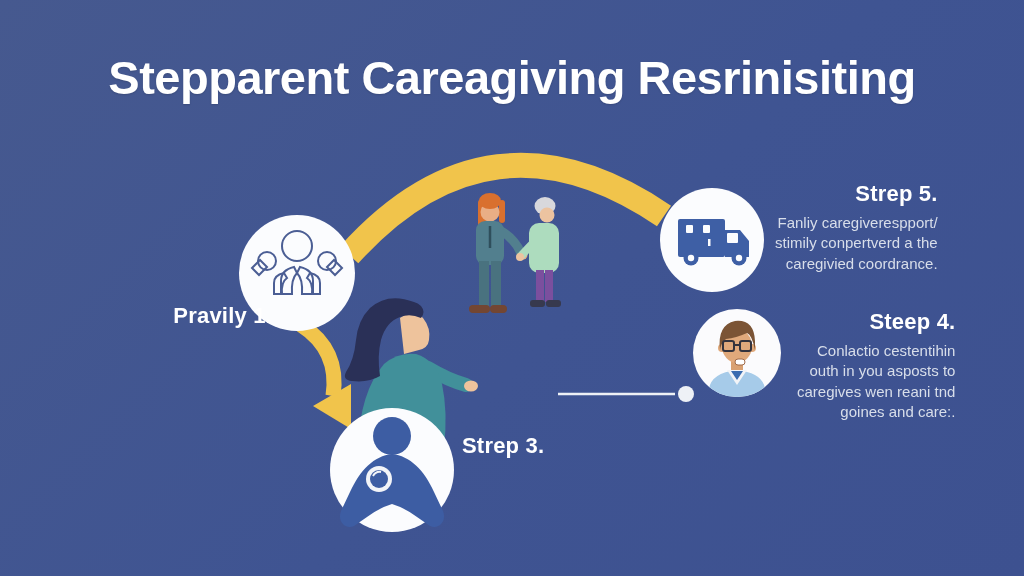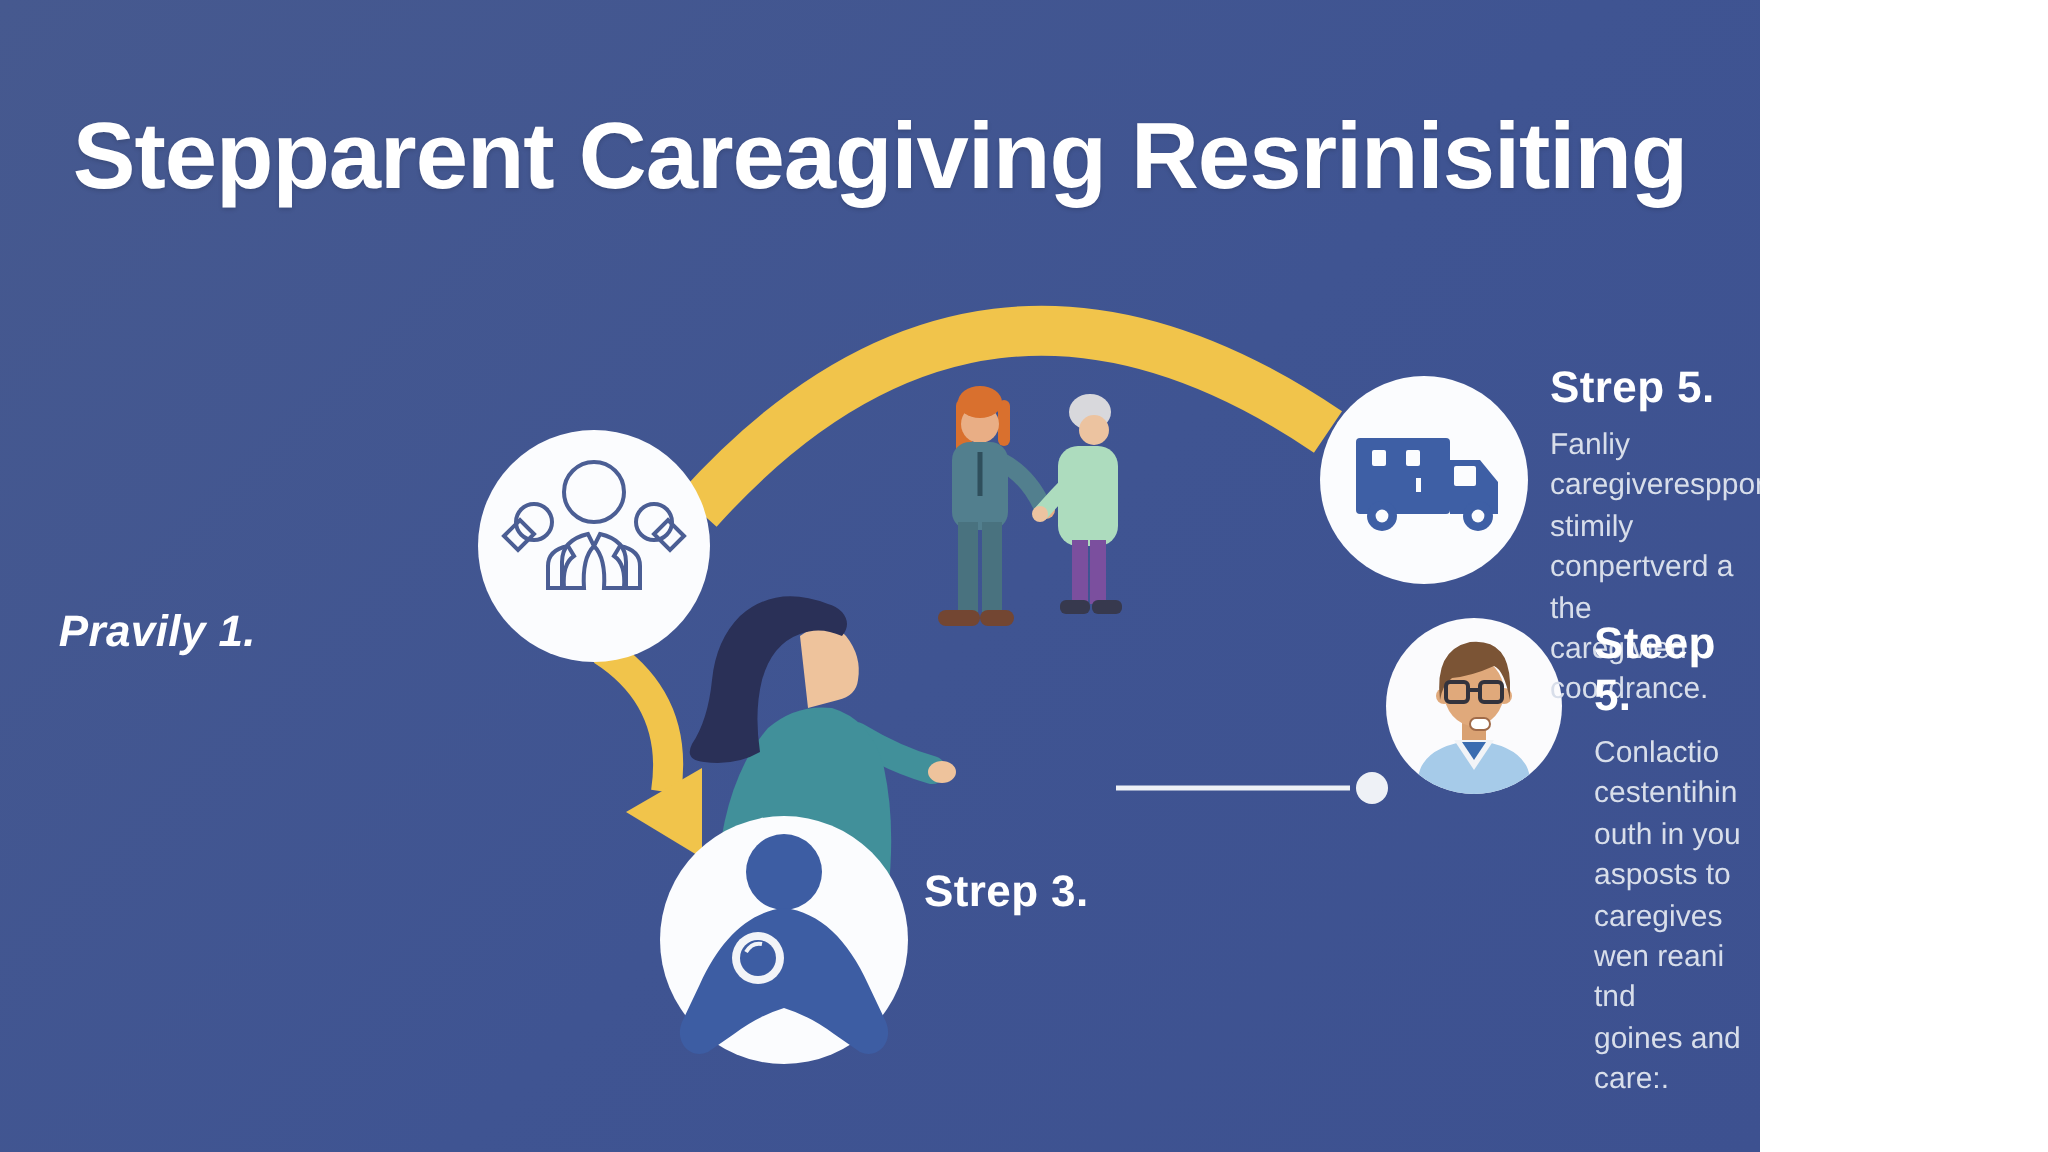--- a/index.html
+++ b/index.html
@@ -1,40 +1,40 @@
 <!DOCTYPE html>
 <html><head>
 <meta charset="utf-8">
 <style>
   html,body{margin:0;padding:0;}
   .canvas{
     position:relative;
-    width:880px;height:576px;
+    width:1024px;height:576px;
     overflow:hidden;
     background:linear-gradient(135deg,#46598f 0%,#3f5492 55%,#3d5190 100%);
     font-family:"Liberation Sans", sans-serif;
   }
   .title{
     position:absolute;left:0;right:0;top:50px;
     text-align:center;
     font-size:47px;font-weight:800;letter-spacing:-0.5px;
     color:#ffffff;
     text-shadow:0 1px 2px rgba(0,0,0,0.15);
   }
   svg.scene{position:absolute;left:0;top:0;}
-  .step{position:absolute;}
+  .step{position:absolute;text-align:right;}
   .step .heading{
     font-size:22px;font-weight:800;color:#ffffff;margin:0 0 6px 0;
     letter-spacing:0.2px;
   }
   .step .body{
     font-size:15px;line-height:1.36;color:#d8deea;
     white-space:pre-line;font-weight:500;
   }
-  .step1{top:303px;right:752px;text-align:right;font-style:italic;}
+  .step1{top:303px;right:752px;text-align:right;}
   .step5{top:181px;left:775px;}
   .step2{top:309px;left:797px;}
   .step3{top:433px;left:462px;}
 </style>
 </head>
 <body>
 
 <div class="canvas">
 
   <div class="title">Stepparent Careagiving Resrinisiting</div>
@@ -160,21 +160,21 @@
   </div>
 
   <div class="step step5">
     <div class="heading">Strep 5.</div>
     <div class="body">Fanliy caregiverespport/
 stimily conpertverd a the
 caregivied coordrance.</div>
   </div>
 
   <div class="step step2">
-    <div class="heading">Steep 5.</div>
+    <div class="heading">Steep 4.</div>
     <div class="body">Conlactio cestentihin
 outh in you asposts to
 caregives wen reani tnd
 goines and care:.</div>
   </div>
 
   <div class="step step3">
     <div class="heading">Strep 3.</div>
   </div>
 

